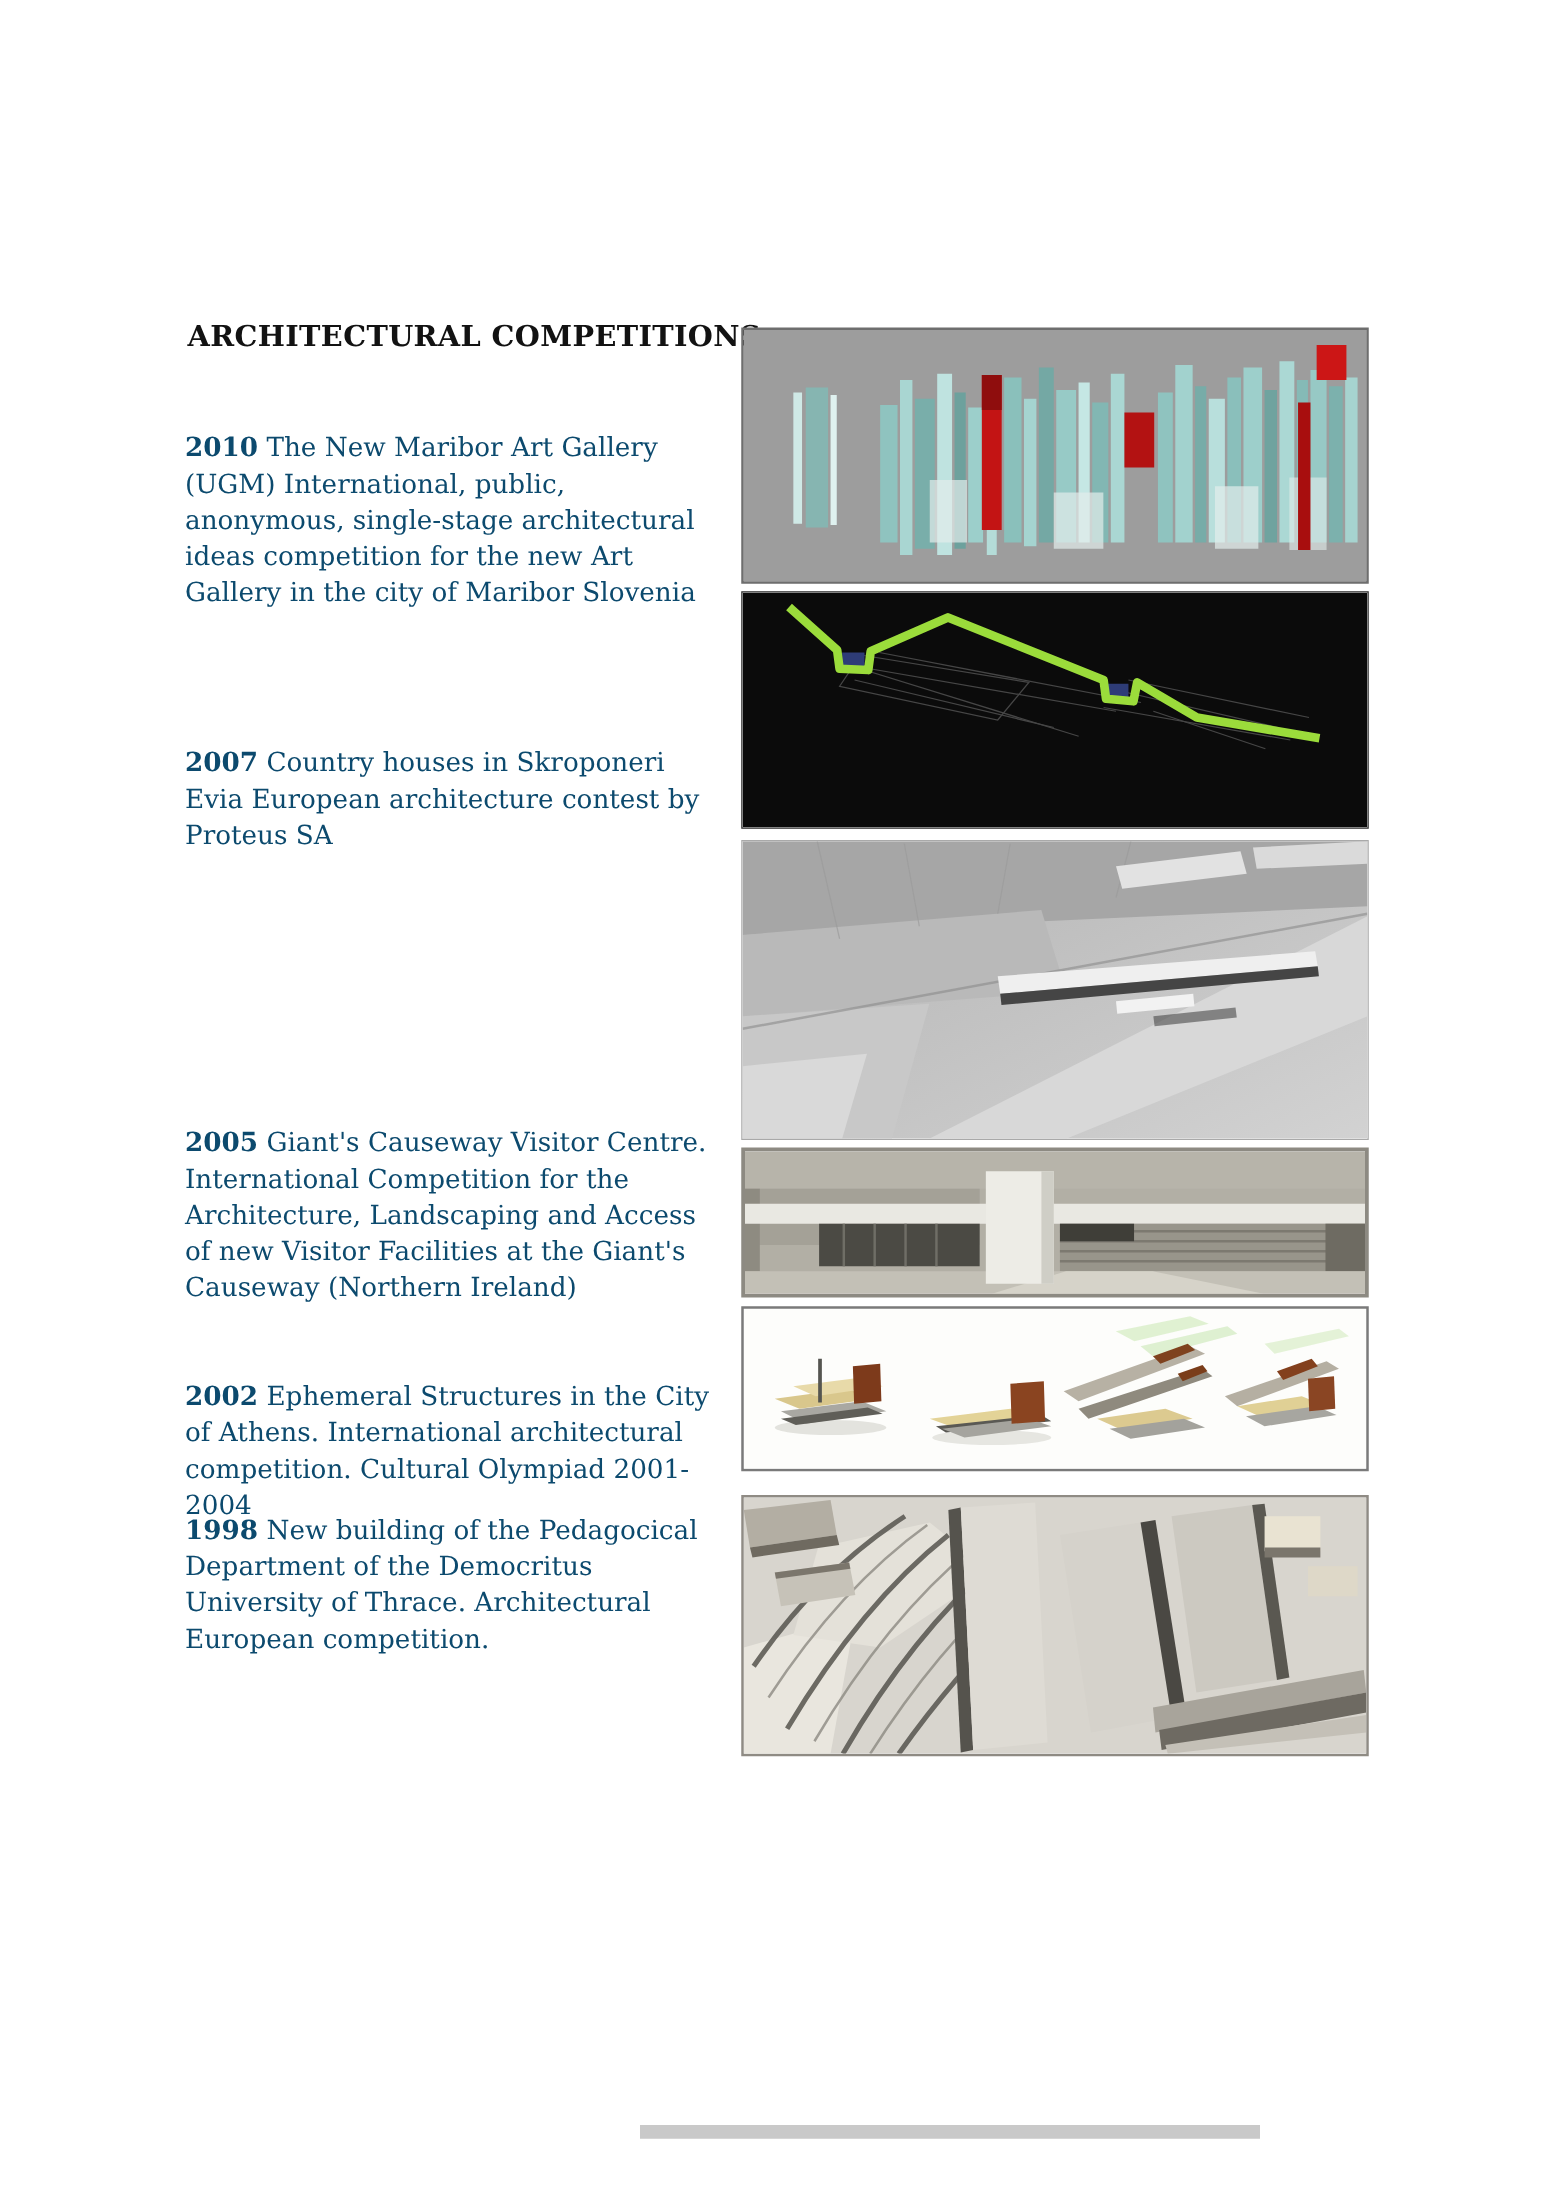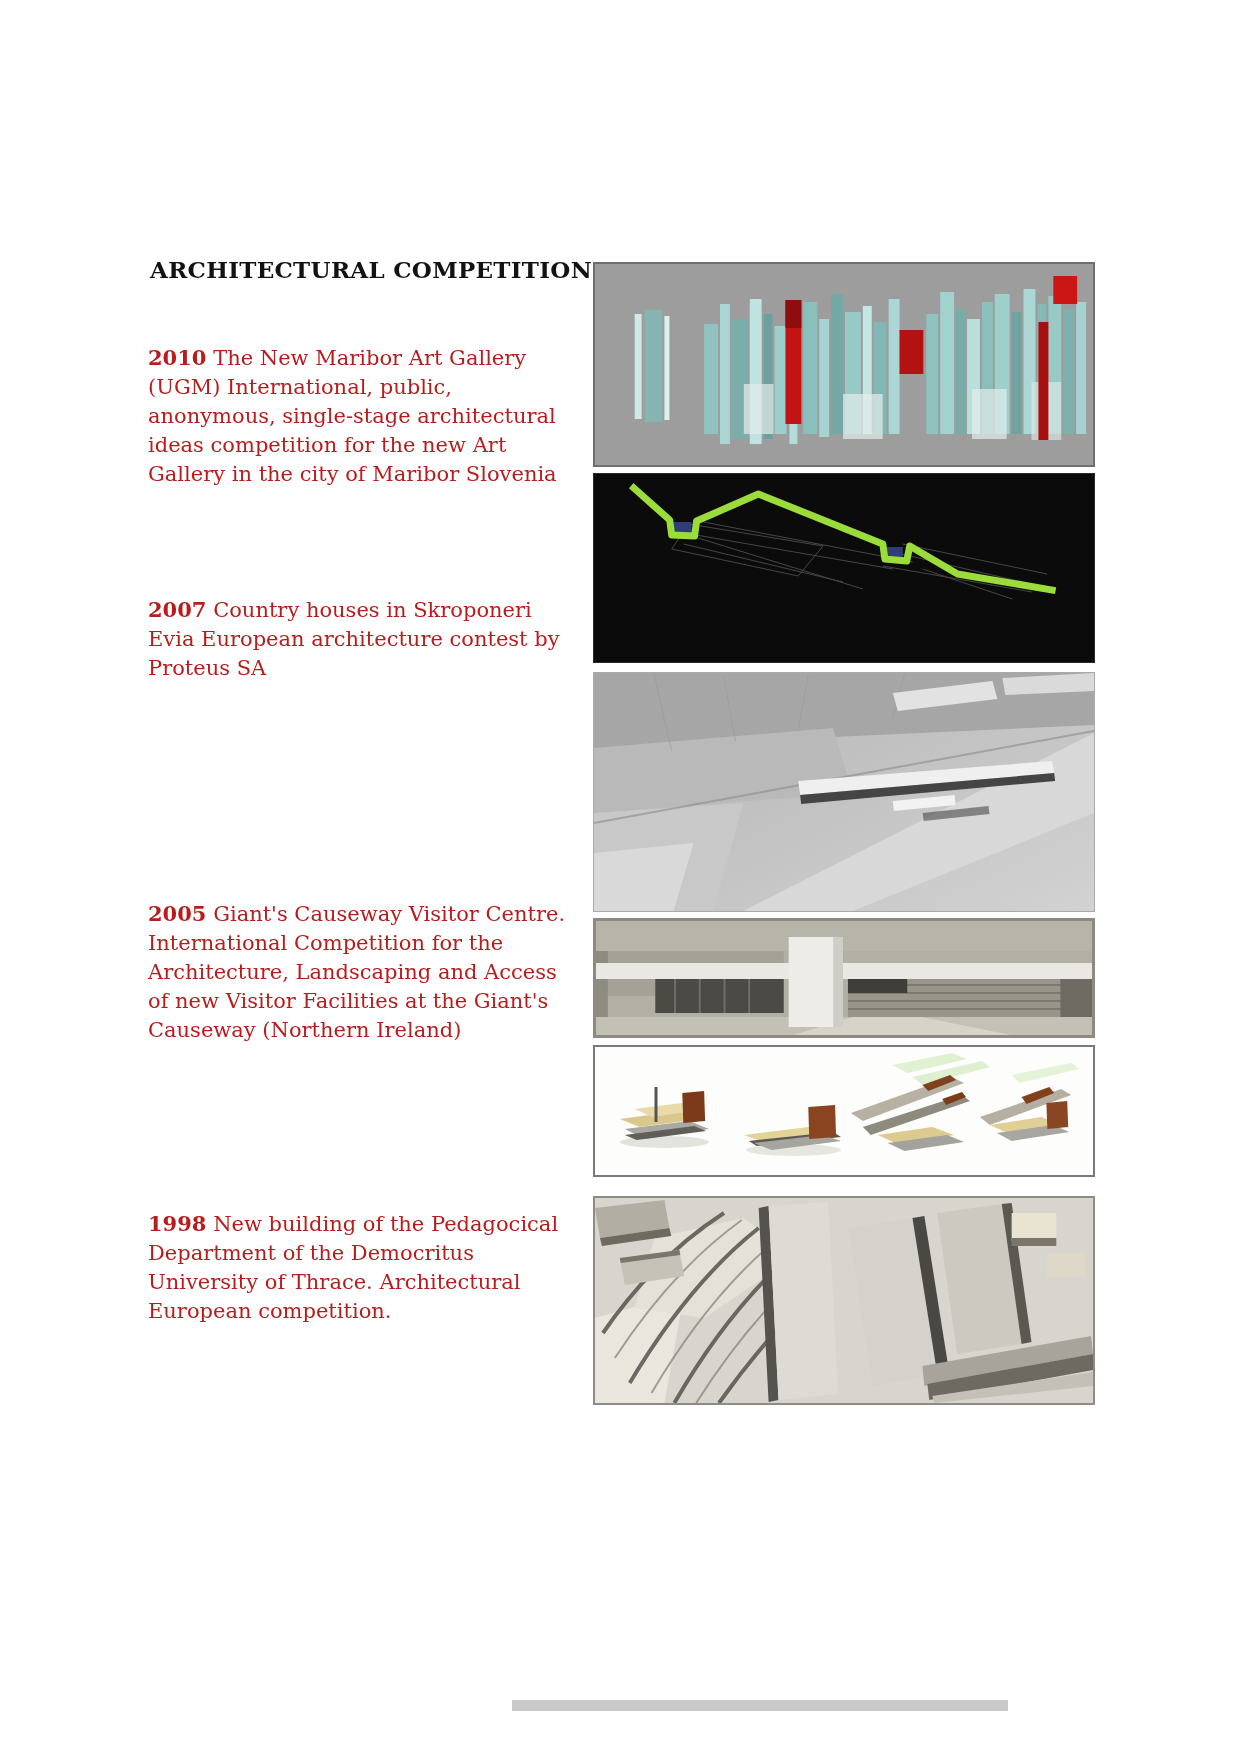--- a/index.html
+++ b/index.html
@@ -1,21 +1,21 @@
 <!DOCTYPE html>
 <html><head>
 <meta charset="utf-8">
 <style>
   html,body{margin:0;padding:0;background:#ffffff;}
   .page{position:relative;width:1240px;height:1754px;background:#ffffff;overflow:hidden;
         font-family:"DejaVu Serif","Liberation Serif",serif;}
   .title{position:absolute;left:150px;top:256px;font-size:23px;font-weight:bold;
          color:#121212;letter-spacing:.3px;margin:0;}
   .entry{position:absolute;left:148px;width:432px;margin:0;
-         font-size:21px;line-height:29px;color:#b91c1c;}
+         font-size:21px;line-height:29px;color:#0c4a6e;}
   .entry .year{font-weight:bold;}
   .fig{position:absolute;left:593px;width:502px;margin:0;box-sizing:border-box;
        overflow:hidden;}
   .fig svg{display:block;width:100%;height:100%;}
   .fig-1{border:2px solid #6e6e6e;}
   .fig-2{border:1px solid #2a2a2a;}
   .fig-3{border:1px solid #a9a9a9;}
   .fig-4{border:3px solid #8d8a82;}
   .fig-5{border:2px solid #7a7a7a;}
   .fig-6{border:2px solid #8f8b84;}
@@ -29,20 +29,21 @@
 
   <h1 class="title">ARCHITECTURAL COMPETITIONS</h1>
 
   <p class="entry" style="top:343px"><span class="year">2010</span> <span>The New Maribor Art Gallery (UGM) International, public, anonymous, single-stage architectural ideas competition for the new Art Gallery in the city of Maribor Slovenia</span></p>
 
   <p class="entry" style="top:595px"><span class="year">2007</span> <span>Country houses in Skroponeri  Evia European architecture contest by Proteus SA</span></p>
 
 
   <p class="entry" style="top:899px"><span class="year">2005</span> <span>Giant's Causeway Visitor Centre. International Competition for the Architecture, Landscaping and Access of new Visitor Facilities at the Giant's Causeway (Northern Ireland)</span></p>
 
+  <p class="entry" style="top:1102px"><span class="year">2002</span> <span>Ephemeral Structures in the City of Athens. International architectural competition. Cultural Olympiad 2001-2004</span></p>
 
   <p class="entry" style="top:1209px"><span class="year">1998</span> <span>New building of the Pedagocical Department of the Democritus University of Thrace. Architectural European competition.</span></p>
 
   <figure class="fig fig-1" style="top:262px;height:205px">
     <svg viewBox="0 0 502 201" preserveAspectRatio="none">
       <rect x="0" y="0" width="502" height="201" fill="#9d9d9d"></rect>
 
       <rect x="40" y="50" width="7" height="105" fill="#cfe9e6"></rect>
       <rect x="50" y="46" width="18" height="112" fill="#86b5b1"></rect>
       <rect x="70" y="52" width="5" height="104" fill="#dff1ef"></rect>

